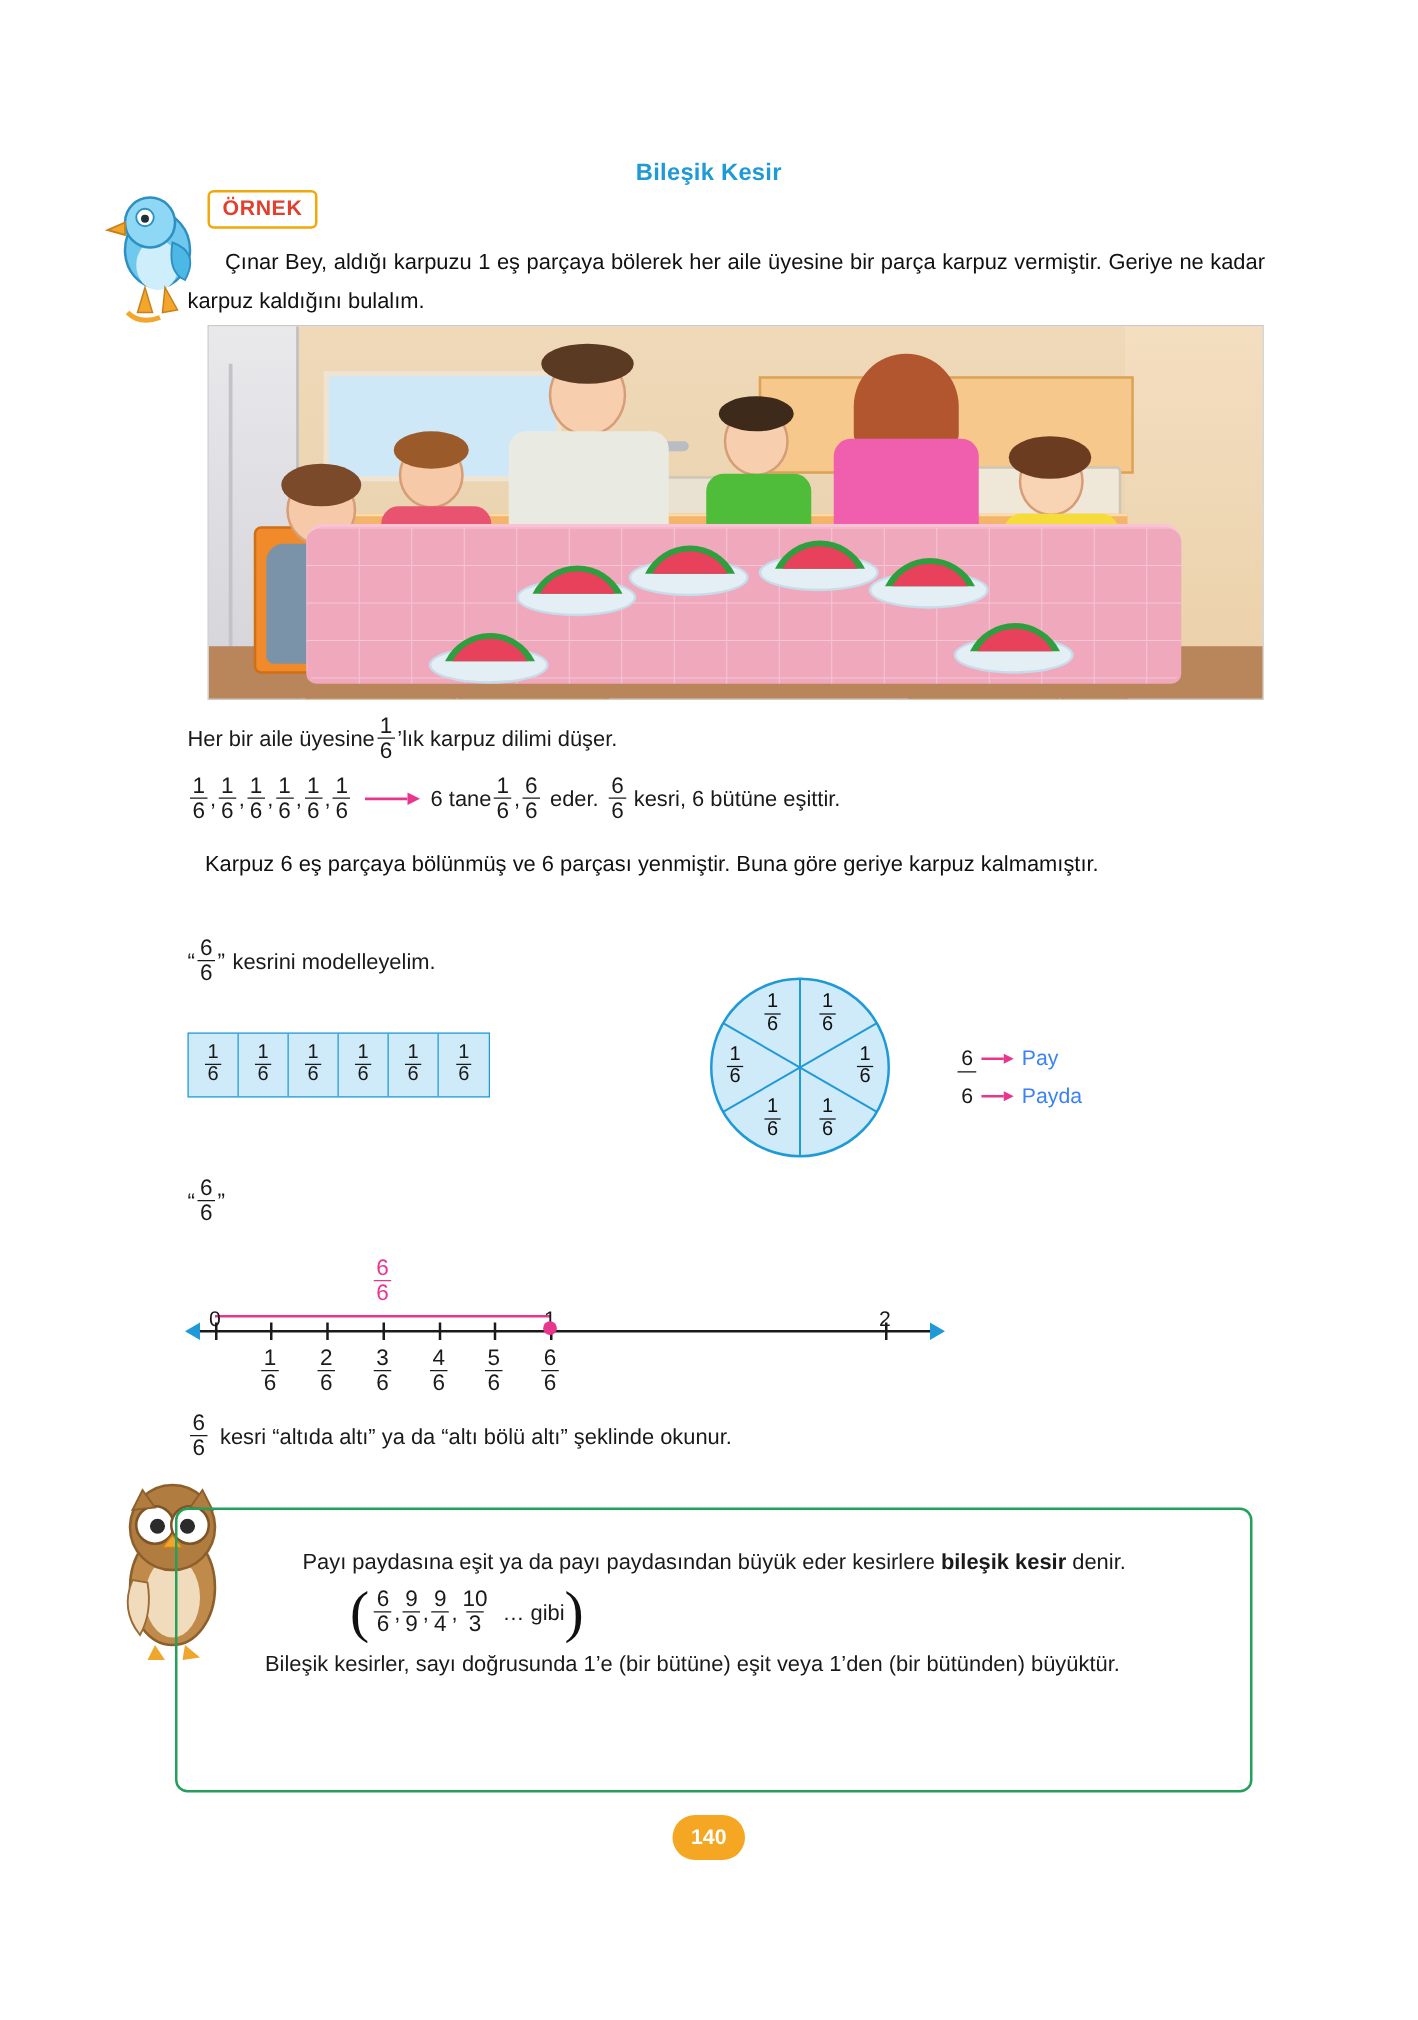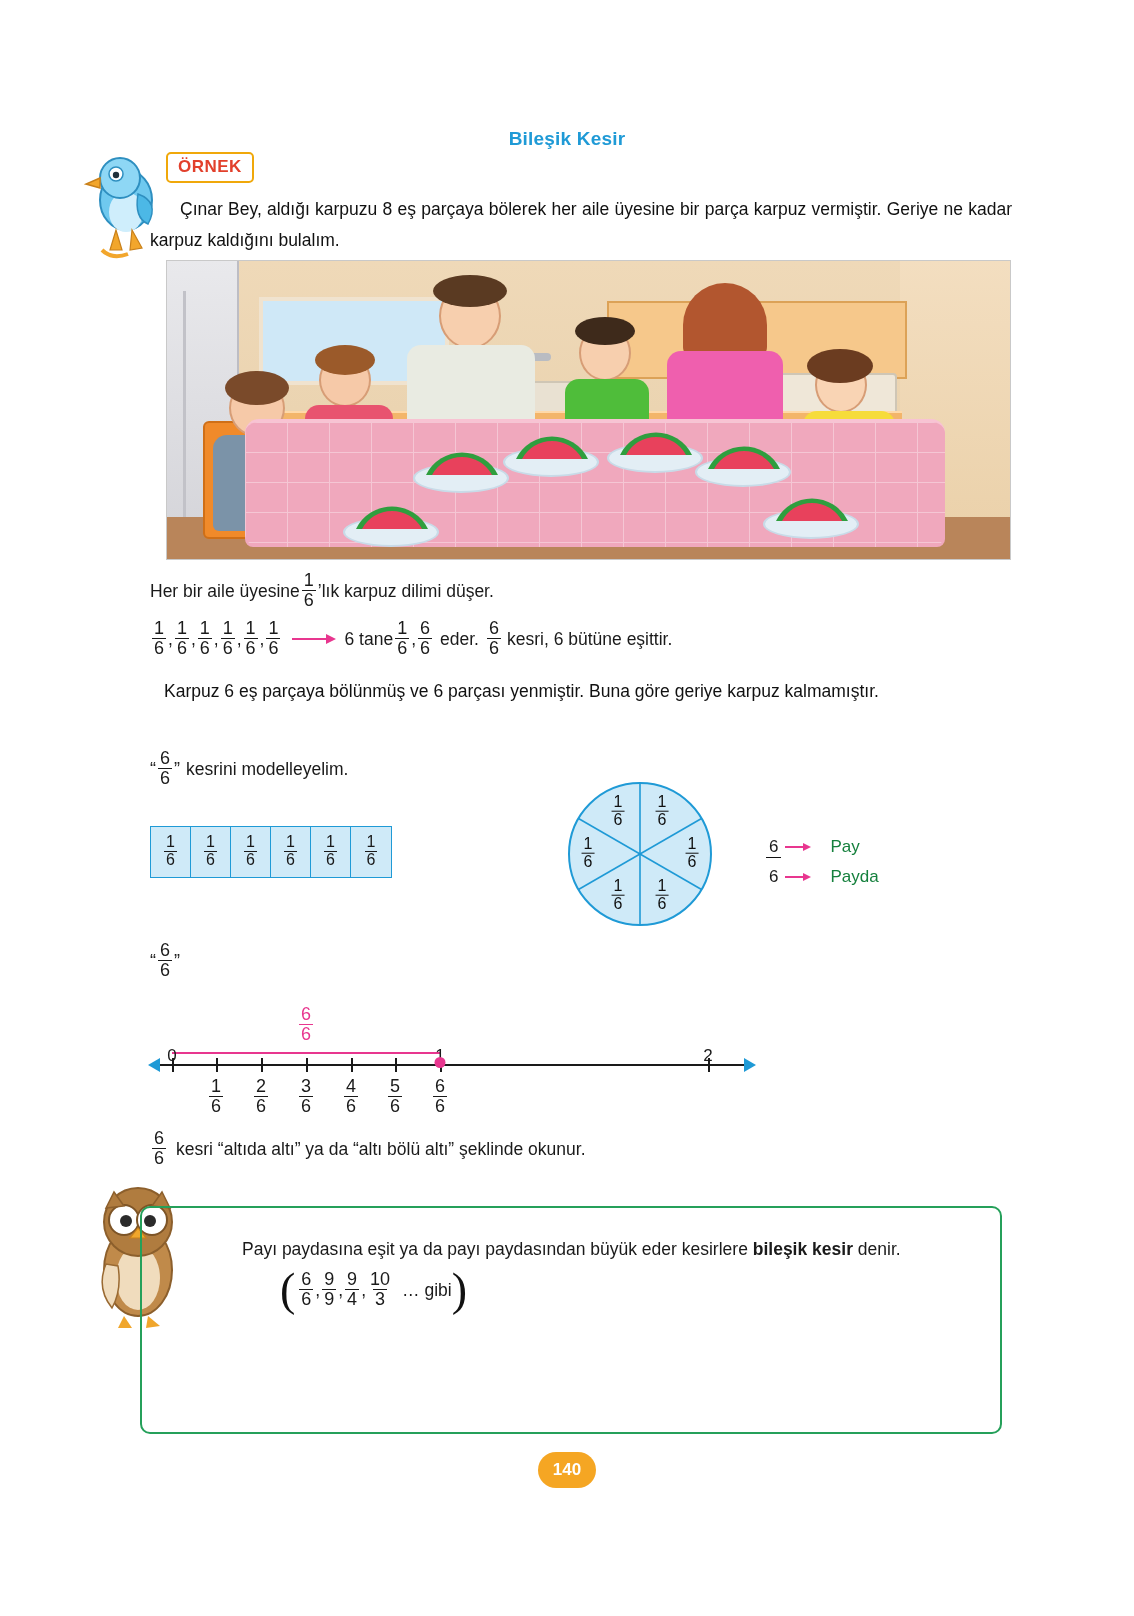--- a/index.html
+++ b/index.html
@@ -155,21 +155,21 @@
   
   .circlemodel { position: absolute; top: 780px; left: 566px; width: 148px; height: 148px; }
   .circlemodel .cm-label {
     position: absolute; font-size: 15px; color:#111;
     transform: translate(-50%, -50%);
   }
 
   
   .paypayda { position: absolute; top: 832px; left: 766px; font-size: 17px; }
   .pp-row { display: flex; align-items: center; height: 30px; }
-  .pp-row .txt { color:#15803d; margin-left: 15px; }
+  .pp-row .txt { color:#3b82f6; margin-left: 2px; }
   .pp-arrow { color: #e8368f; margin: 0 4px 0 4px; }
 
   
   #row-numline-text { top: 942px; left: 150px; }
 
   
   .numline { position: absolute; top: 1000px; left: 150px; width: 620px; height: 130px; }
   .nl-axis { position: absolute; top: 64px; left: 0; width: 600px; height: 2px; background: #1a1a1a; }
   .nl-arrowL, .nl-arrowR { position:absolute; top:58px; width:0; height:0; }
   .nl-arrowL { left:-2px; border-top:7px solid transparent; border-bottom:7px solid transparent; border-right:12px solid #1f9ad6;}
@@ -225,21 +225,21 @@
       <path d="M58 52 q22 8 10 30 q-14 -6 -10 -30 Z" fill="#4cb8e6" stroke="#2e8fc0" stroke-width="1.5"></path>
       <path d="M36 88 l-6 20 l12 0 z" fill="#f2a62c" stroke="#c9801a" stroke-width="1.2"></path>
       <path d="M52 88 l-2 20 l12 -2 z" fill="#f2a62c" stroke="#c9801a" stroke-width="1.2"></path>
       <path d="M22 108 q10 10 26 4" stroke="#f2a62c" stroke-width="4" fill="none"></path>
     </svg>
   </div>
 
   <div class="ornek-badge">ÖRNEK</div>
 
   <div class="para" id="p-intro">
-    <span class="indent"></span><span>Çınar Bey, aldığı karpuzu 8 eş parçaya bölerek her aile üyesine bir parça karpuz vermiştir. Geriye ne kadar karpuz kaldığını bulalım.</span>
+    <span class="indent"></span><span>Çınar Bey, aldığı karpuzu 1 eş parçaya bölerek her aile üyesine bir parça karpuz vermiştir. Geriye ne kadar karpuz kaldığını bulalım.</span>
   </div>
 
   <div class="kitchen">
     <div class="k-wallR"></div>
     <div class="k-window"></div>
     <div class="k-upper"></div>
     <div class="k-sinkTop"></div>
     <div class="k-tap"></div>
     <div class="k-oven"></div>
     <div class="k-counter"></div>
@@ -630,18 +630,19 @@
             <span class="den">4</span>
           </span>
         <span>,</span>
         <span class="frac big">
             <span class="num">10</span>
             <span class="den">3</span>
           </span>
         <span style="margin-left:8px">… gibi</span>
         <span class="paren">)</span>
       </div>
+      <div class="info-p">Bileşik kesirler, sayı doğrusunda 1’e (bir bütüne) eşit veya 1’den (bir bütünden) büyüktür.</div>
     </div>
   </div>
 
   <div class="pagenum">140</div>
 
 </div>
 
 </body></html>

